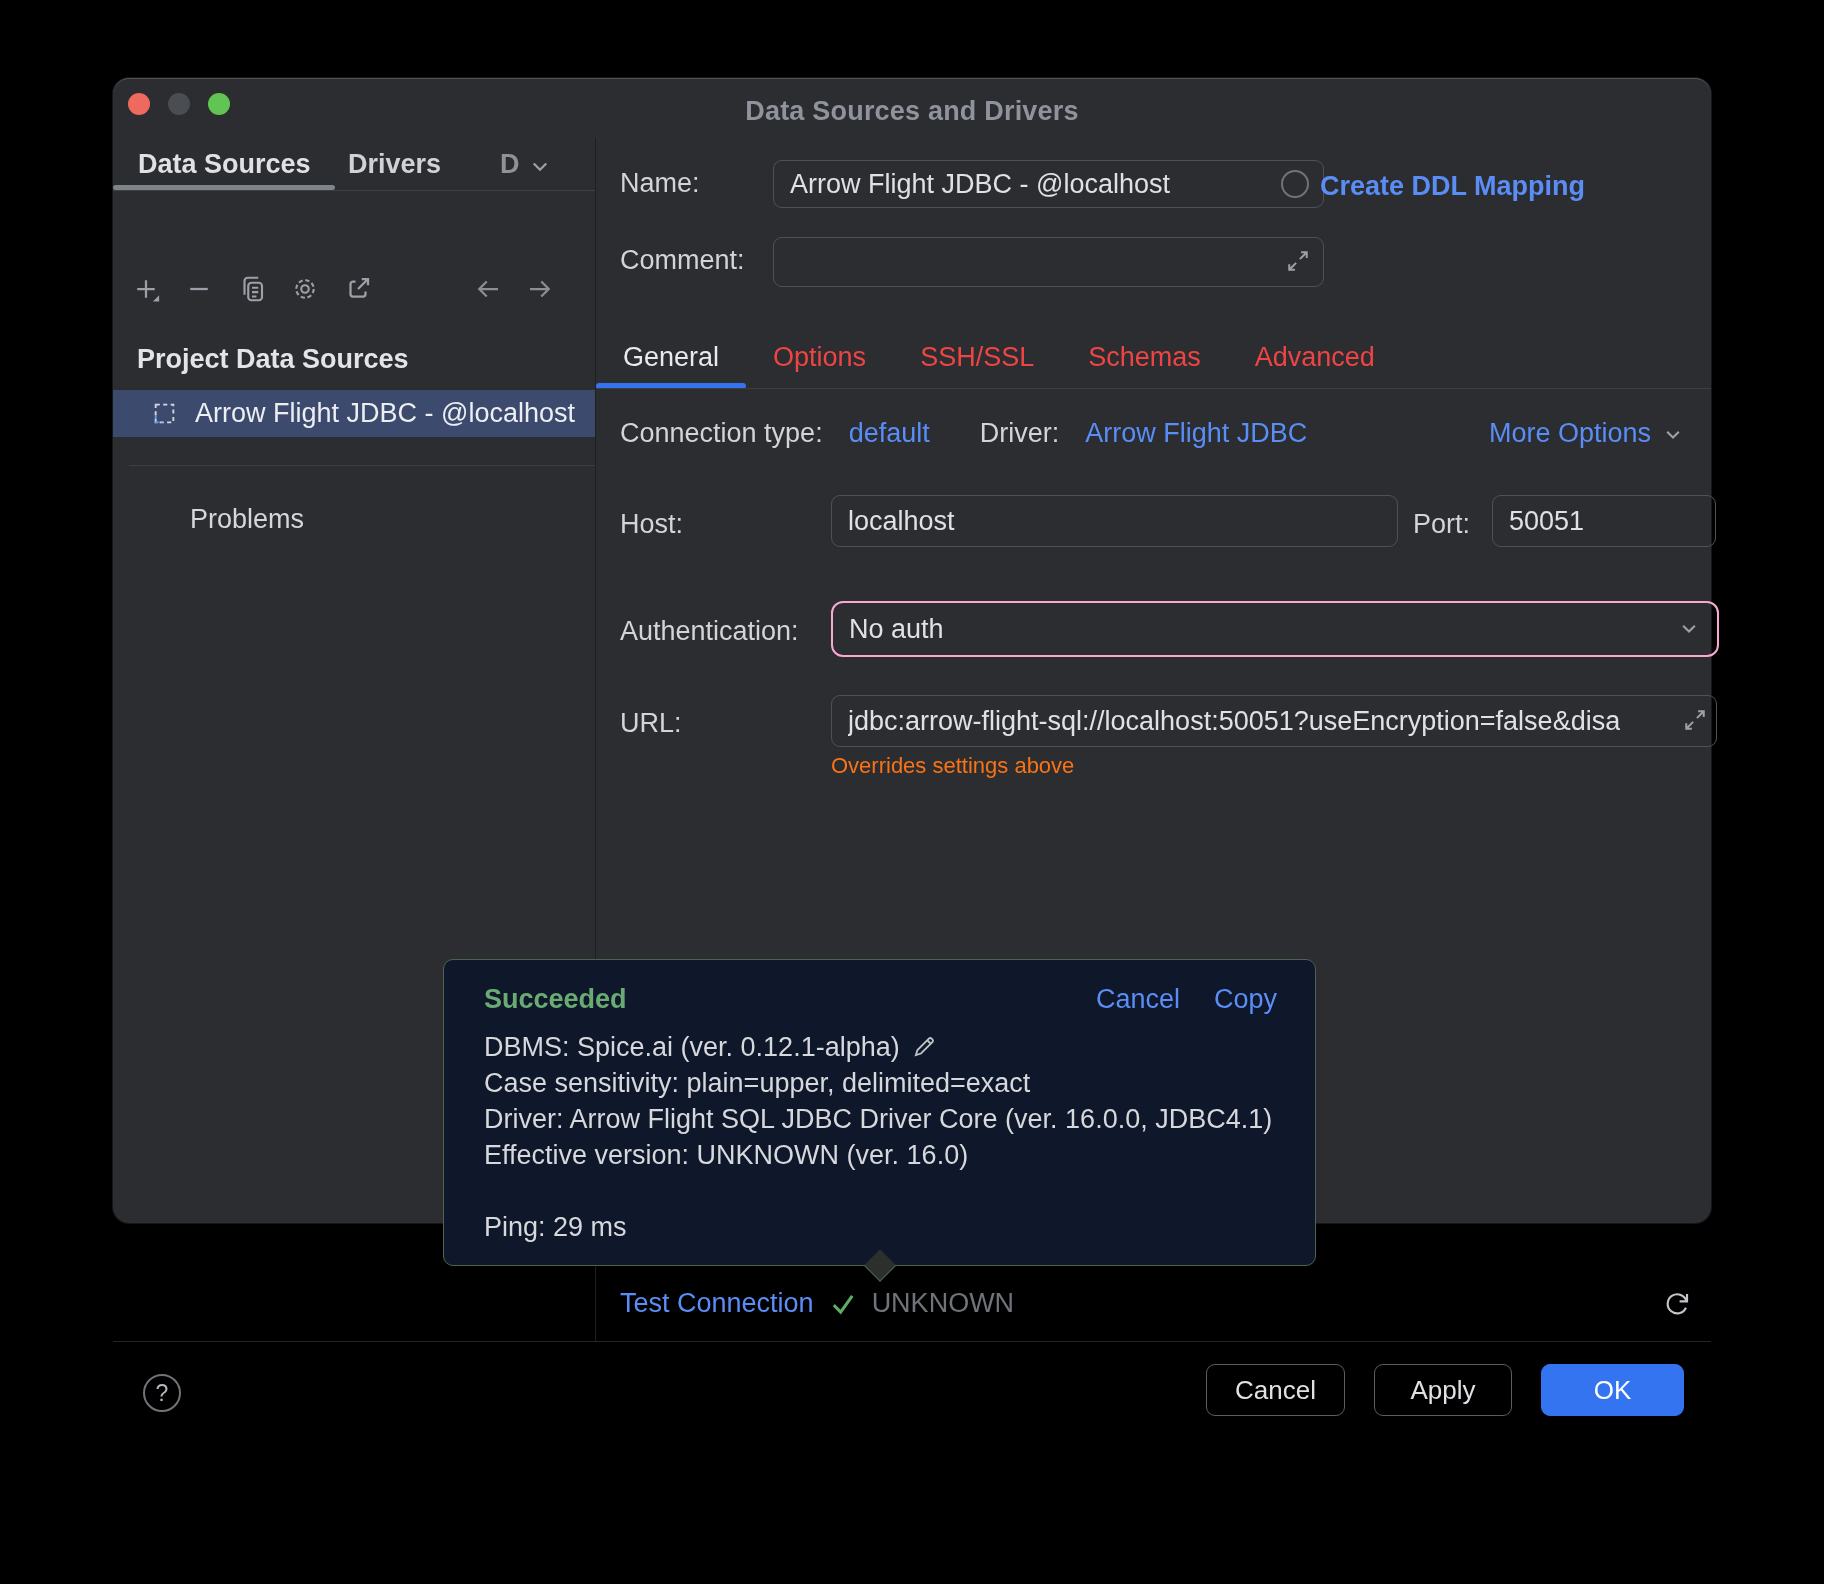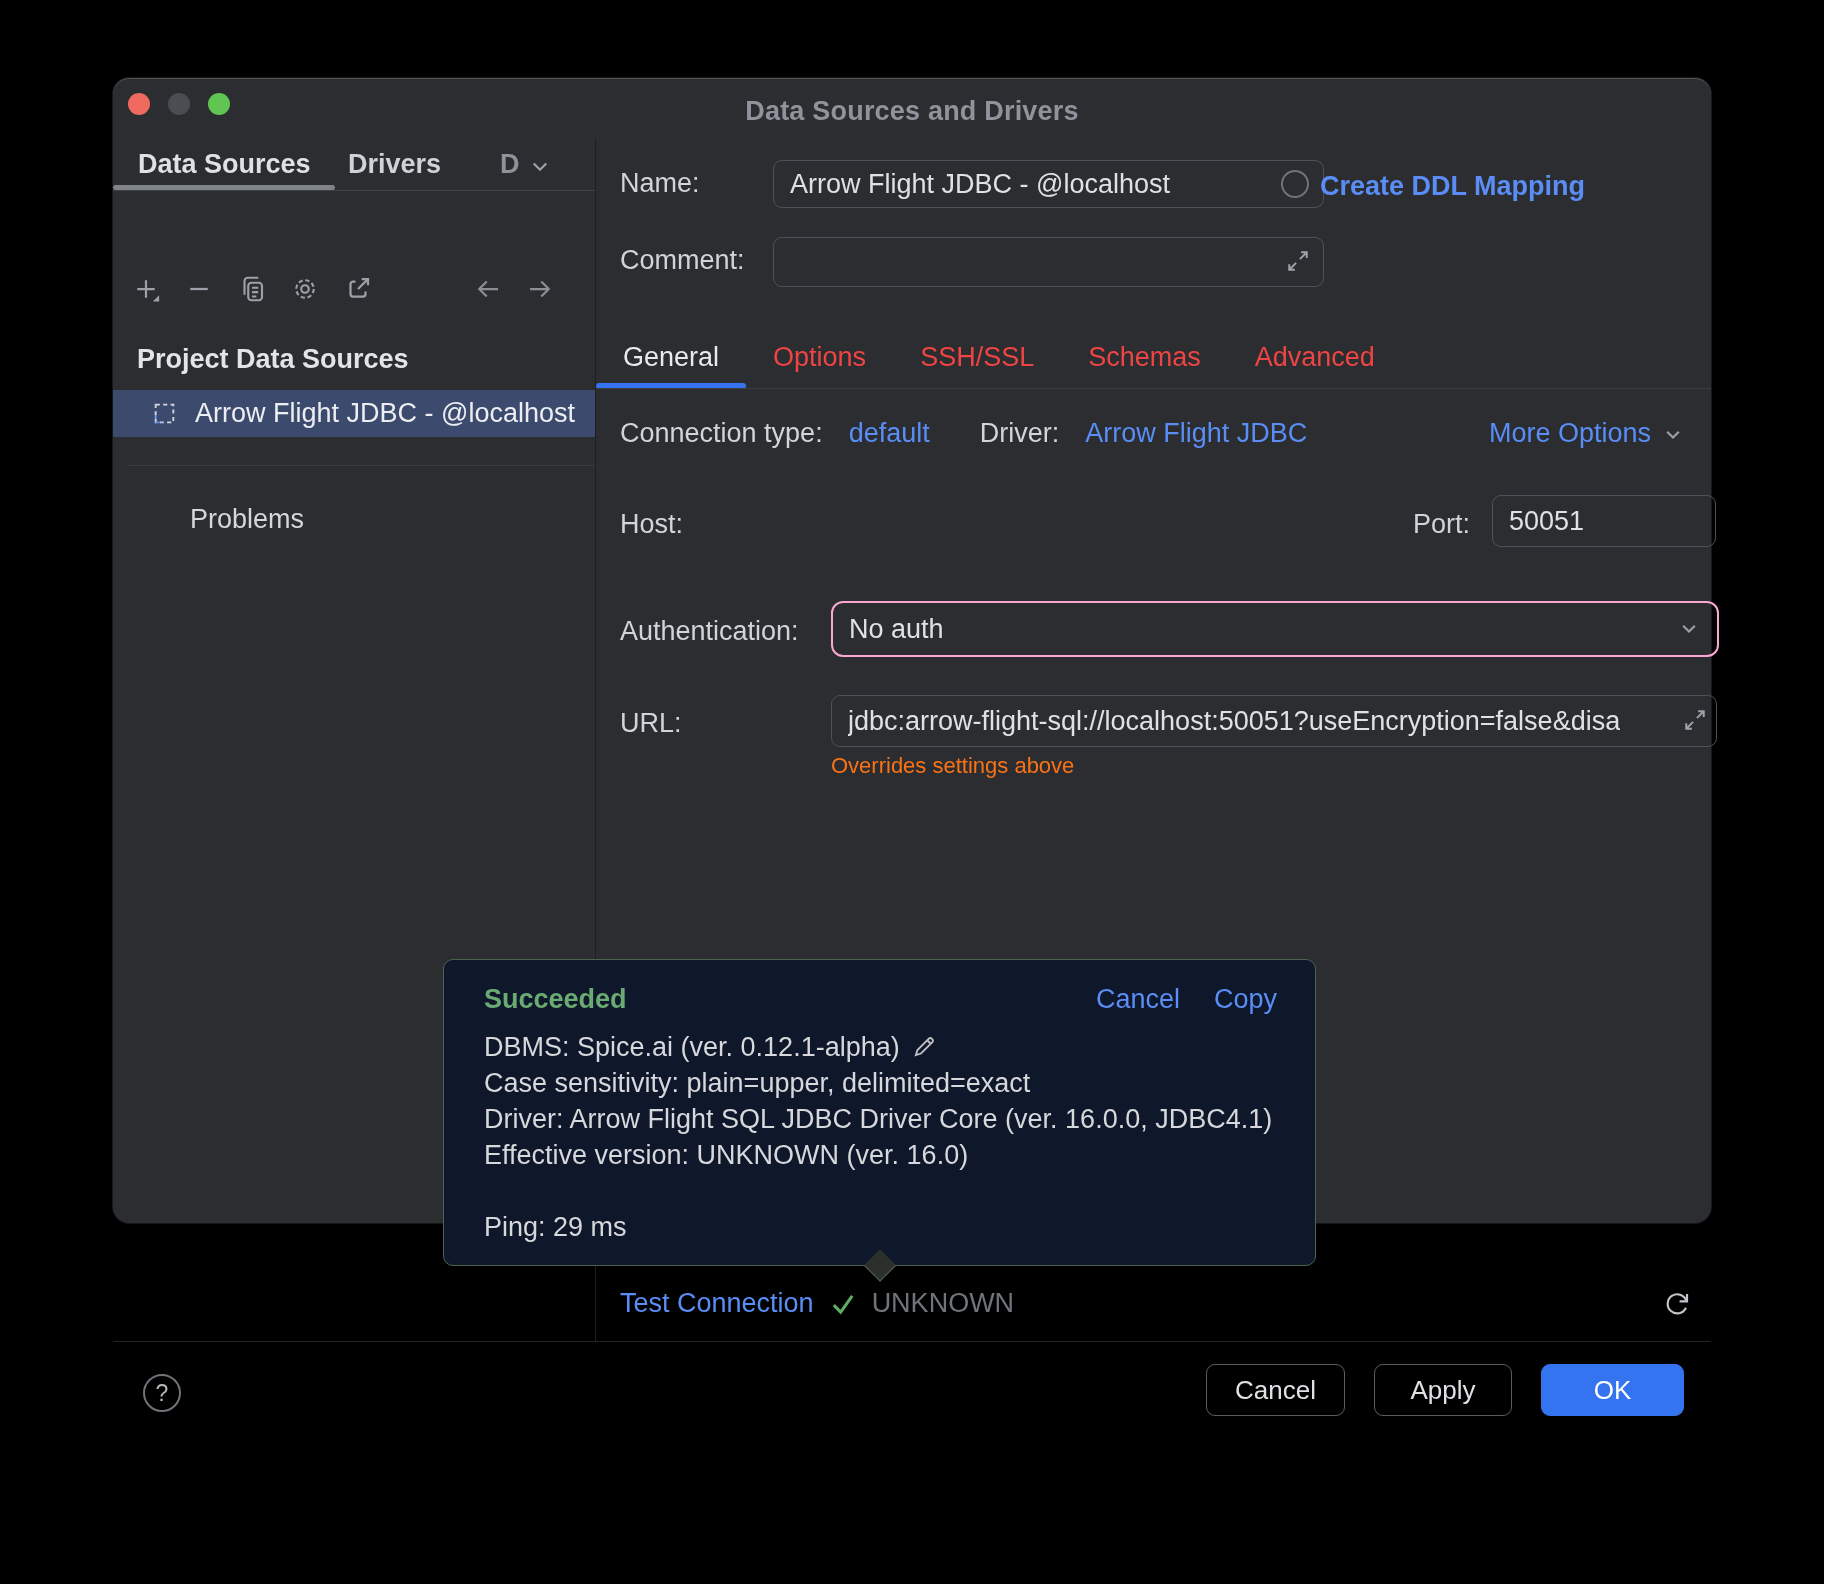--- a/index.html
+++ b/index.html
@@ -174,20 +174,23 @@
       <a class="link">Arrow Flight JDBC</a>
     </div>
     <div class="abs" style="right:24px;top:280px;display:flex;align-items:center;gap:8px;">
       <a class="link">More Options</a>
       <svg width="28" height="28" viewBox="0 0 24 24" fill="none" stroke="#9da0a8" stroke-width="1.8">
           <polyline points="7 10 12 15 17 10"></polyline>
         </svg>
     </div>
 
     <div class="abs label" style="left:24px;top:371px;">Host:</div>
+    <div class="field" style="left:235px;top:357px;width:533px;height:50px;">
+      <span>localhost</span>
+    </div>
     <div class="abs label" style="left:817px;top:371px;">Port:</div>
     <div class="field" style="left:896px;top:357px;width:190px;height:50px;">
       <span>50051</span>
     </div>
 
     <div class="abs label" style="left:24px;top:478px;">Authentication:</div>
     <div class="field" style="left:235px;top:463px;width:852px;height:52px;border:2px solid #f9a8d4;border-radius:12px;">
       <span>No auth</span>
       <span style="position:absolute;right:14px;top:11px;">
         <svg width="28" height="28" viewBox="0 0 24 24" fill="none" stroke="#9da0a8" stroke-width="1.8">

